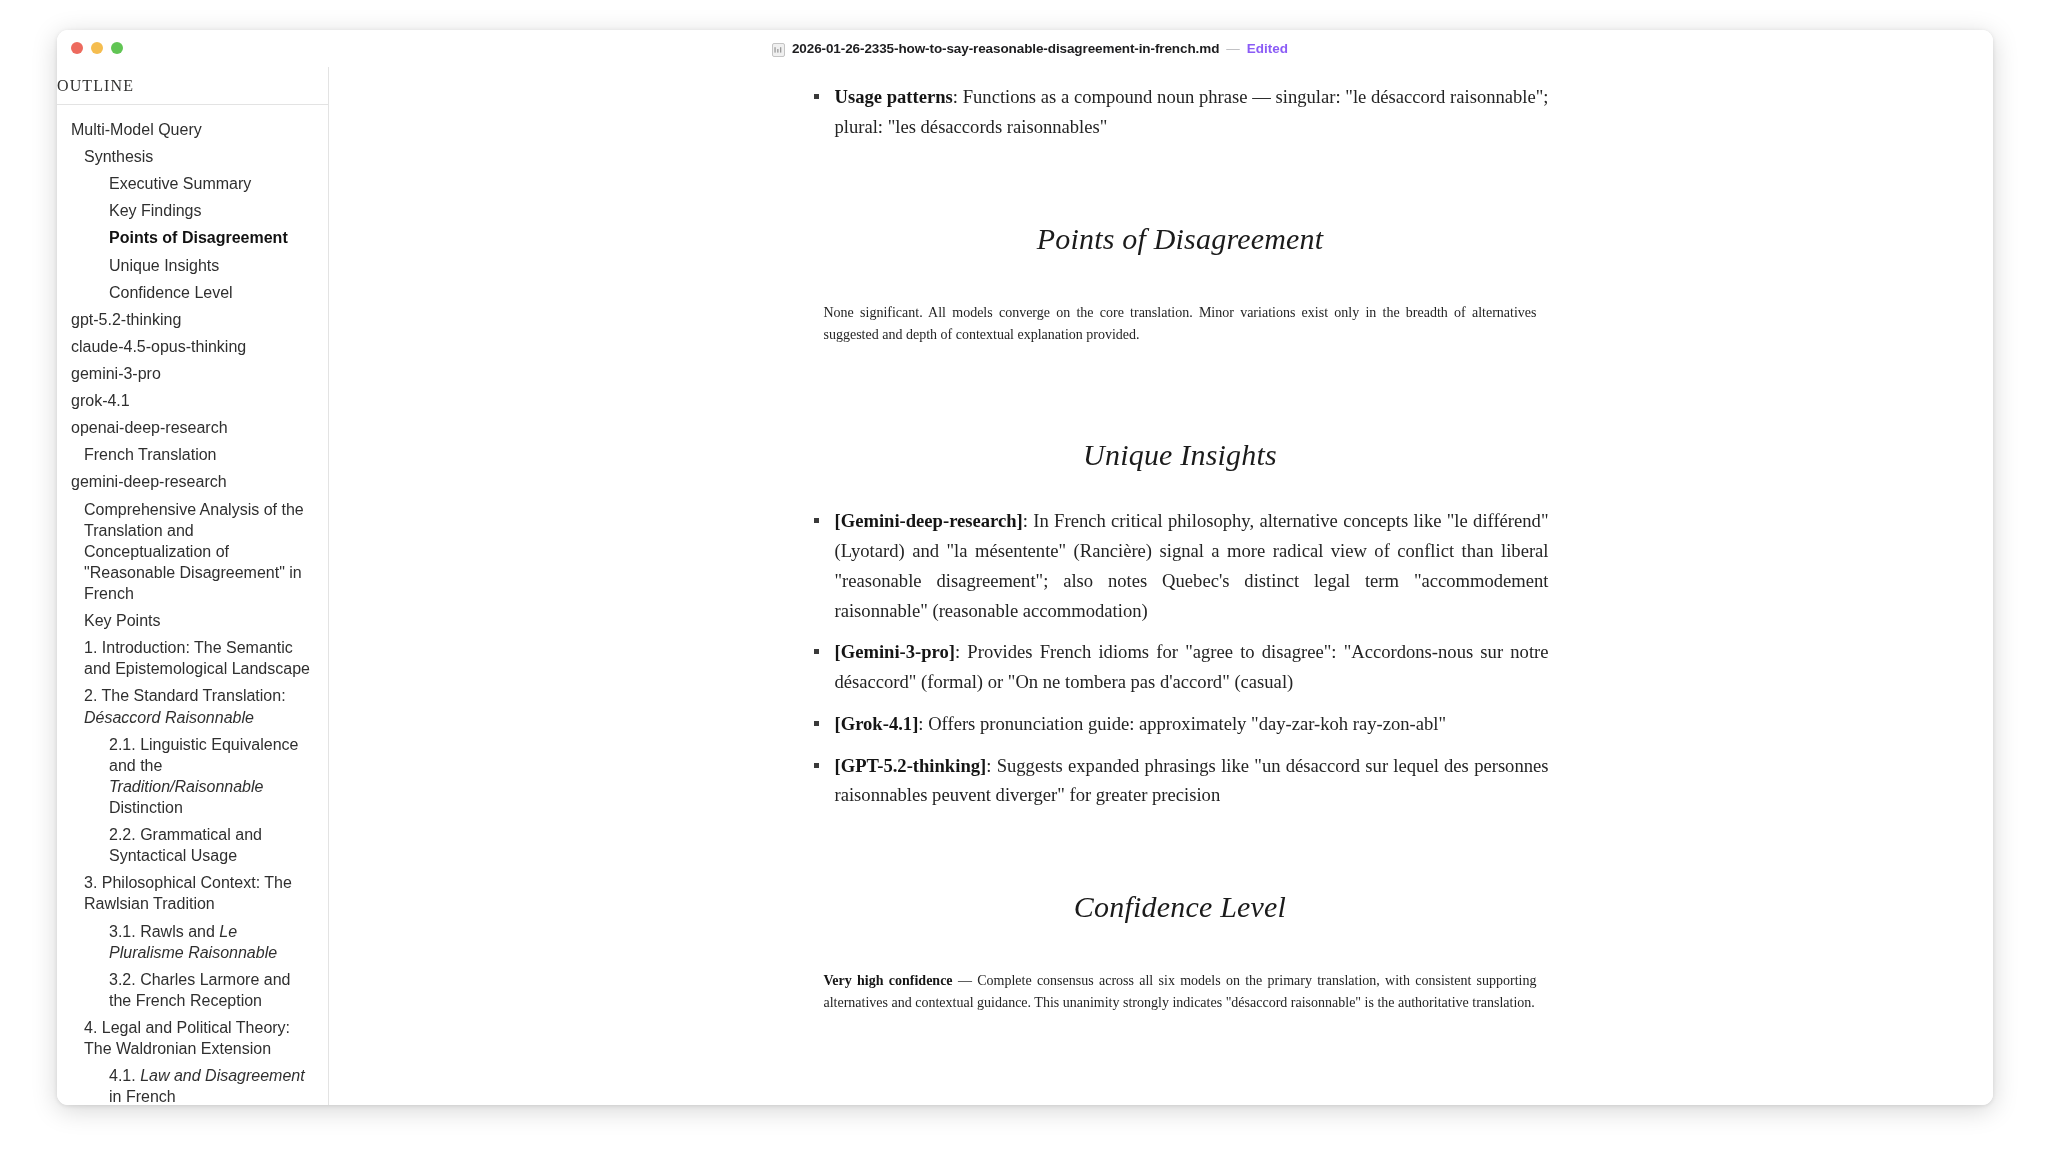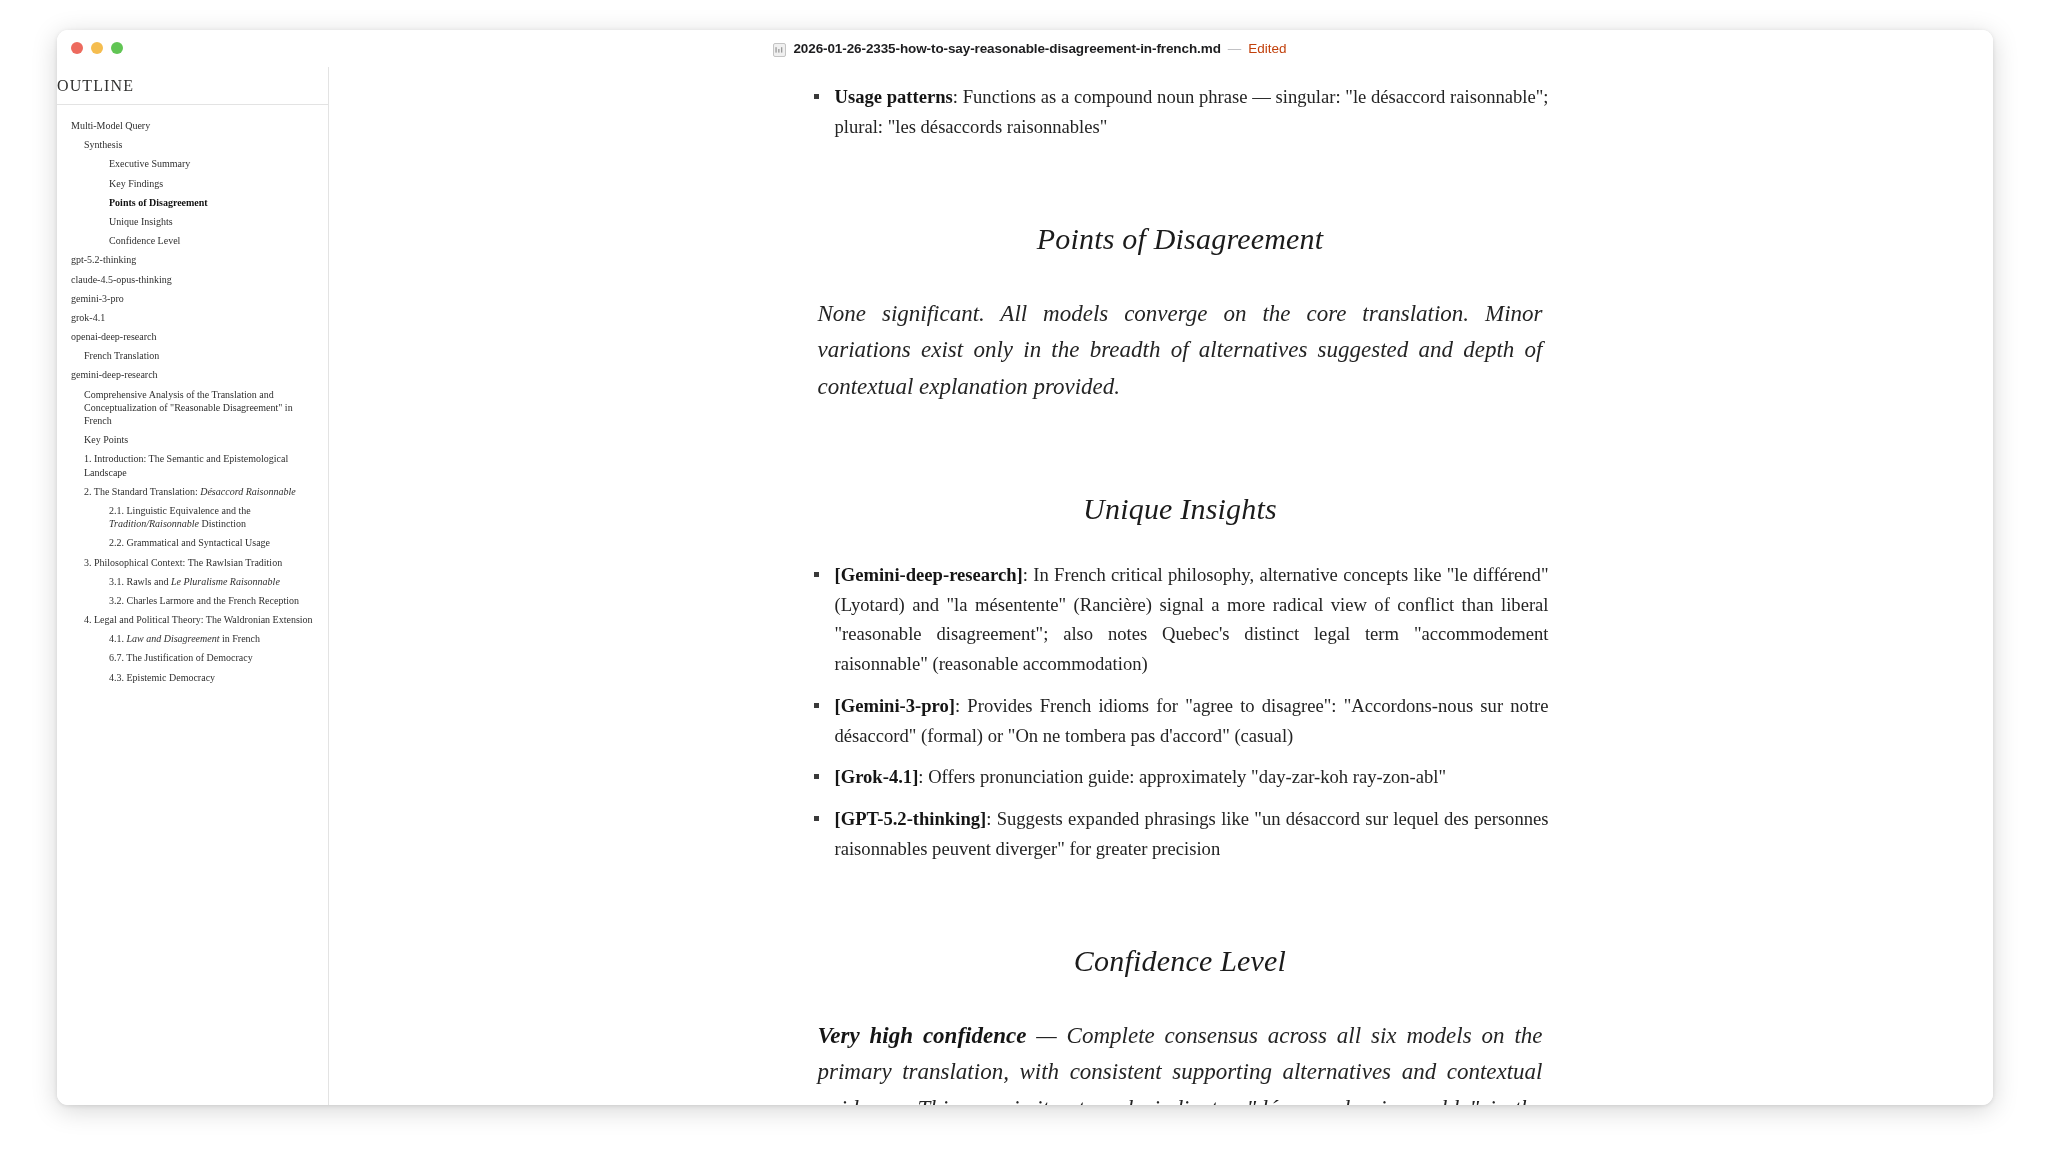--- a/index.html
+++ b/index.html
@@ -77,22 +77,22 @@
   #title-name {
     font-weight: bold;
     color: #1d1d1f;
     letter-spacing: -0.1px;
   }
   #title-sep {
     color: #b9b9bd;
     font-weight: normal;
   }
   #title-edited {
-    color: #c2410c;
-    font-weight: normal;
+    color: #8b5cf6;
+    font-weight: bold;
   }
 
   
   #sidebar {
     position: absolute;
     left: 0;
     top: 37px;
     width: 272px;
     height: 1038px;
     background: #ffffff;
@@ -112,22 +112,22 @@
     font-family: "Liberation Serif", serif;
     font-size: 16px;
     letter-spacing: 1.1px;
     color: #30302f;
   }
   #outline-list {
     padding: 11px 0 0 0;
     box-sizing: border-box;
   }
   .outline-item {
-    font-family: Liberation Serif, serif;
-    font-size: 10px;
+    font-family: Liberation Sans, sans-serif;
+    font-size: 16px;
     line-height: 1.32;
     color: #2f2f2f;
     padding: 3.0px 14px 3.0px 14px;
     box-sizing: border-box;
     white-space: normal;
     overflow: hidden;
   }
   .outline-item.lvl-1 { padding-left: 14px; }
   .outline-item.lvl-2 { padding-left: 27px; }
   .outline-item.lvl-3 { padding-left: 52px; }
@@ -163,27 +163,26 @@
     font-size: 30px;
     text-align: center;
     color: #1b1b1b;
     margin: 0;
     padding: 0;
     letter-spacing: 0.2px;
   }
 
   p.doc-para {
     font-family: "Liberation Serif", serif;
-    font-size: 23px;
+    font-size: 14px;
     line-height: 1.60;
     color: #242424;
     text-align: justify;
-    margin: 10px;
+    margin: 16px;
     hyphens: auto;
-    font-style: italic;
     -webkit-hyphens: auto;
   }
 
   ul.doc-list {
     list-style: none;
     margin: 4px;
     padding: 0;
   }
   ul.doc-list li {
     position: relative;

